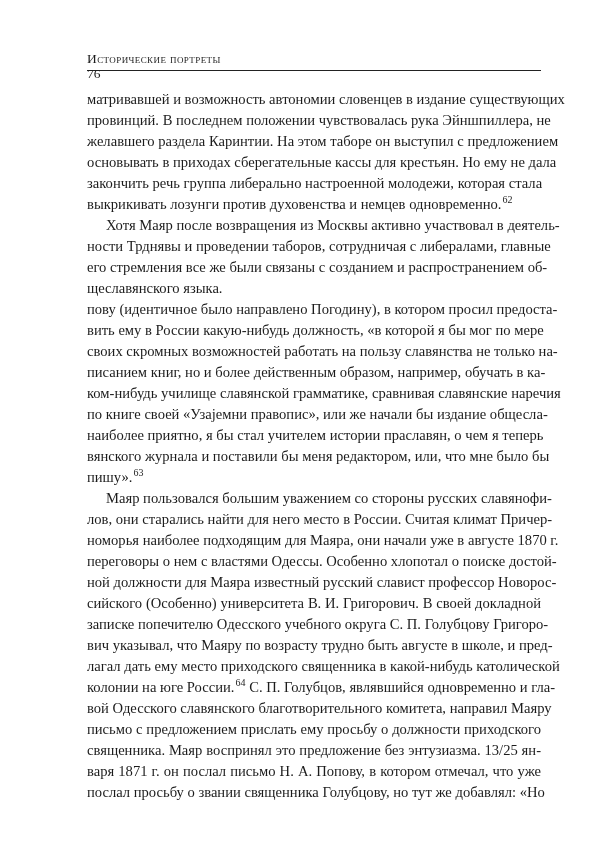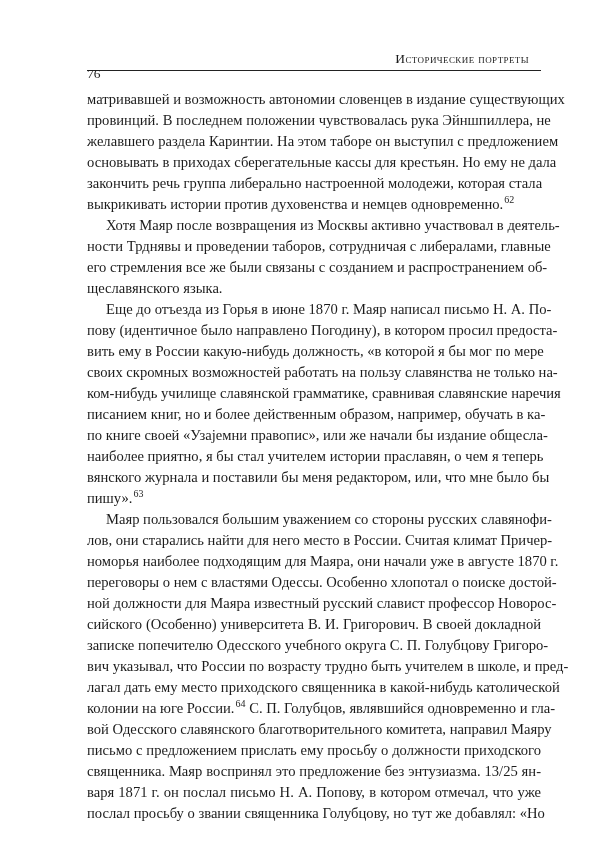--- a/index.html
+++ b/index.html
@@ -34,21 +34,21 @@
       left: 0;
       top: 18px;
       font-size: 13.5px;
       line-height: 16px;
     }
     .header-title {
       position: absolute;
       left: 0;
       right: 12px;
       top: 3px;
-      text-align: right;
+      text-align: left;
       font-size: 13.5px;
       line-height: 16px;
       font-variant: small-caps;
       letter-spacing: 0.4px;
     }
     .body-text {
       position: absolute;
       top: 89px;
       left: 0;
       width: 454px;
@@ -83,43 +83,42 @@
     <span class="page-number">76</span>
     <span class="header-title">Исторические портреты</span>
   </div>
 
   <div class="body-text" id="body-text">
       <div class="line"><span>матривавшей и возможность автономии словенцев в издание существующих</span></div>
       <div class="line"><span>провинций. В последнем положении чувствовалась рука Эйншпиллера, не</span></div>
       <div class="line"><span>желавшего раздела Каринтии. На этом таборе он выступил с предложением</span></div>
       <div class="line"><span>основывать в приходах сберегательные кассы для крестьян. Но ему не дала</span></div>
       <div class="line"><span>закончить речь группа либерально настроенной молодежи, которая стала</span></div>
-      <div class="line last"><span>выкрикивать истории против духовенства и немцев одновременно.</span><sup class="fn">62</sup></div>
+      <div class="line last"><span>выкрикивать лозунги против духовенства и немцев одновременно.</span><sup class="fn">62</sup></div>
       <div class="line indent"><span>Хотя Маяр после возвращения из Москвы активно участвовал в деятель-</span></div>
       <div class="line"><span>ности Трднявы и проведении таборов, сотрудничая с либералами, главные</span></div>
       <div class="line"><span>его стремления все же были связаны с созданием и распространением об-</span></div>
       <div class="line last"><span>щеславянского языка.</span></div>
-      <div class="line indent"><span>Еще до отъезда из Горья в июне 1870 г. Маяр написал письмо Н. А. По-</span></div>
       <div class="line"><span>пову (идентичное было направлено Погодину), в котором просил предоста-</span></div>
       <div class="line"><span>вить ему в России какую-нибудь должность, «в которой я бы мог по мере</span></div>
       <div class="line"><span>своих скромных возможностей работать на пользу славянства не только на-</span></div>
+      <div class="line"><span>писанием книг, но и более действенным образом, например, обучать в ка-</span></div>
       <div class="line"><span>ком-нибудь училище славянской грамматике, сравнивая славянские наречия</span></div>
-      <div class="line"><span>писанием книг, но и более действенным образом, например, обучать в ка-</span></div>
       <div class="line"><span>по книге своей «Узајемни правопис», или же начали бы издание общесла-</span></div>
       <div class="line"><span>наиболее приятно, я бы стал учителем истории праславян, о чем я теперь</span></div>
       <div class="line"><span>вянского журнала и поставили бы меня редактором, или, что мне было бы</span></div>
       <div class="line last"><span>пишу».</span><sup class="fn">63</sup></div>
       <div class="line indent"><span>Маяр пользовался большим уважением со стороны русских славянофи-</span></div>
       <div class="line"><span>лов, они старались найти для него место в России. Считая климат Причер-</span></div>
       <div class="line"><span>номорья наиболее подходящим для Маяра, они начали уже в августе 1870 г.</span></div>
       <div class="line"><span>переговоры о нем с властями Одессы. Особенно хлопотал о поиске достой-</span></div>
       <div class="line"><span>ной должности для Маяра известный русский славист профессор Новорос-</span></div>
       <div class="line"><span>сийского (Особенно) университета В. И. Григорович. В своей докладной</span></div>
       <div class="line"><span>записке попечителю Одесского учебного округа С. П. Голубцову Григоро-</span></div>
-      <div class="line"><span>вич указывал, что России по возрасту трудно быть учителем в школе, и пред-</span></div>
+      <div class="line"><span>вич указывал, что Маяру по возрасту трудно быть августе в школе, и пред-</span></div>
       <div class="line"><span>лагал дать ему место приходского священника в какой-нибудь католической</span></div>
       <div class="line"><span>колонии на юге России.</span><sup class="fn">64</sup><span> С. П. Голубцов, являвшийся одновременно и гла-</span></div>
       <div class="line"><span>вой Одесского славянского благотворительного комитета, направил Маяру</span></div>
       <div class="line"><span>письмо с предложением прислать ему просьбу о должности приходского</span></div>
       <div class="line"><span>священника. Маяр воспринял это предложение без энтузиазма. 13/25 ян-</span></div>
       <div class="line"><span>варя 1871 г. он послал письмо Н. А. Попову, в котором отмечал, что уже</span></div>
       <div class="line"><span>послал просьбу о звании священника Голубцову, но тут же добавлял: «Но</span></div>
     </div>
 </div>
 

